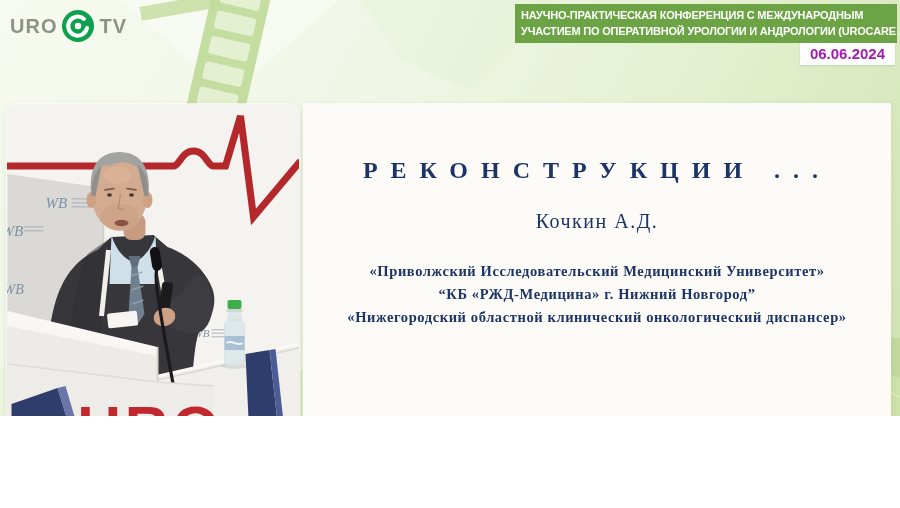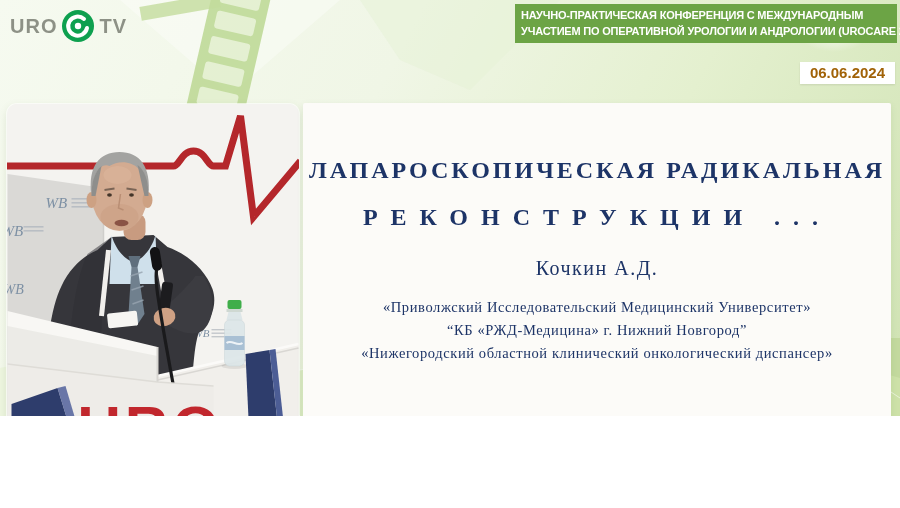--- a/index.html
+++ b/index.html
@@ -14,35 +14,35 @@
   .blob{position:absolute;left:795px;top:2px;width:78px;height:50px;border-radius:50%;
     background:radial-gradient(closest-side,rgba(255,255,255,.95),rgba(255,255,255,0));}
   
   .logo{position:absolute;left:10px;top:6px;display:flex;align-items:center;
     color:#8d9186;font-weight:700;font-size:20px;letter-spacing:1px;}
   .logo svg{display:block;margin:0 1px;}
   
   .banner{position:absolute;top:4px;right:3px;width:382px;box-sizing:border-box;
     background:#6CA445;color:#ffffff;font-weight:700;font-size:11px;line-height:15.5px;
     letter-spacing:-0.2px;padding:4px 6px;text-transform:uppercase;white-space:nowrap;}
-  .date-badge{position:absolute;top:62px;right:5px;background:#ffffff;color:#a16207;
+  .date-badge{position:absolute;top:43px;right:5px;background:#ffffff;color:#a21caf;
     font-weight:700;font-size:15px;line-height:19px;padding:1px 10px 2px;
     box-shadow:0 1px 2px rgba(0,0,0,.10);}
   
   .photo{position:absolute;left:7px;top:104px;width:292px;height:336px;border-radius:10px;overflow:hidden;
     box-shadow:0 0 0 1px rgba(255,255,255,.65),0 3px 8px rgba(100,130,70,.18);background:#f4f3f0;text-align:right;}
   .photo svg{display:block;width:100%;height:100%;}
   
   .slide{position:absolute;left:303px;top:103px;width:588px;height:338px;box-sizing:border-box;
     background:#fcfbf8;border-radius:2px;box-shadow:0 2px 6px rgba(100,130,70,.12);
     color:#1d3467;font-family:"Liberation Serif",serif;text-align:center;padding-top:44px;}
   .t-line{font-weight:700;font-size:24px;line-height:47px;letter-spacing:3px;white-space:nowrap;}
   .t-line.spaced{letter-spacing:13px;font-family:Liberation Serif, serif;}
   .author{margin-top:14px;font-size:20px;line-height:26px;letter-spacing:1.5px;}
-  .affils{margin-top:15px;font-weight:400;font-size:14.5px;line-height:23px;letter-spacing:.6px;}
+  .affils{margin-top:26px;font-weight:700;font-size:14.5px;line-height:23px;letter-spacing:.6px;}
 </style>
 </head>
 <body>
 
 <div class="stage">
 
   <svg class="deco top" viewBox="0 0 900 110">
     <polygon points="120,0 340,0 230,95" fill="#ffffff" opacity="0.35"></polygon>
     <polygon points="360,0 560,0 470,90 400,60" fill="#e6f1d6" opacity="0.5"></polygon>
     <g transform="rotate(13 230 50)" opacity="0.85">
@@ -194,21 +194,20 @@
       <polygon points="4,300 50,284 66,336 4,336" fill="#2E3D6C"></polygon>
       <polygon points="50,284 58,282 74,336 66,336" fill="#51629b" opacity="0.85"></polygon>
       <polygon points="0,318 10,314 10,336 0,336" fill="#23305a"></polygon>
       <text x="70" y="344" font-family="Liberation Sans,sans-serif" font-weight="bold" font-size="60" letter-spacing="4" fill="#C1272D">URO</text>
       <polygon points="238,250 262,246 272,336 242,336" fill="#2E3D6C"></polygon>
       <polygon points="262,246 268,245 278,336 272,336" fill="#4c5d95"></polygon>
     </svg>
   </div>
 
   <div class="slide">
-    <div class="t-line">ЛАПАРОСКОПИЧЕСКАЯ РАДИКАЛЬНАЯ</div>
     <div class="t-line spaced">РЕКОНСТРУКЦИИ ...</div>
     <div class="author">Кочкин А.Д.</div>
     <div class="affils">
       <div>«Приволжский Исследовательский Медицинский Университет»</div>
       <div>“КБ «РЖД-Медицина» г. Нижний Новгород”</div>
       <div>«Нижегородский областной клинический онкологический диспансер»</div>
     </div>
   </div>
 
 </div>

